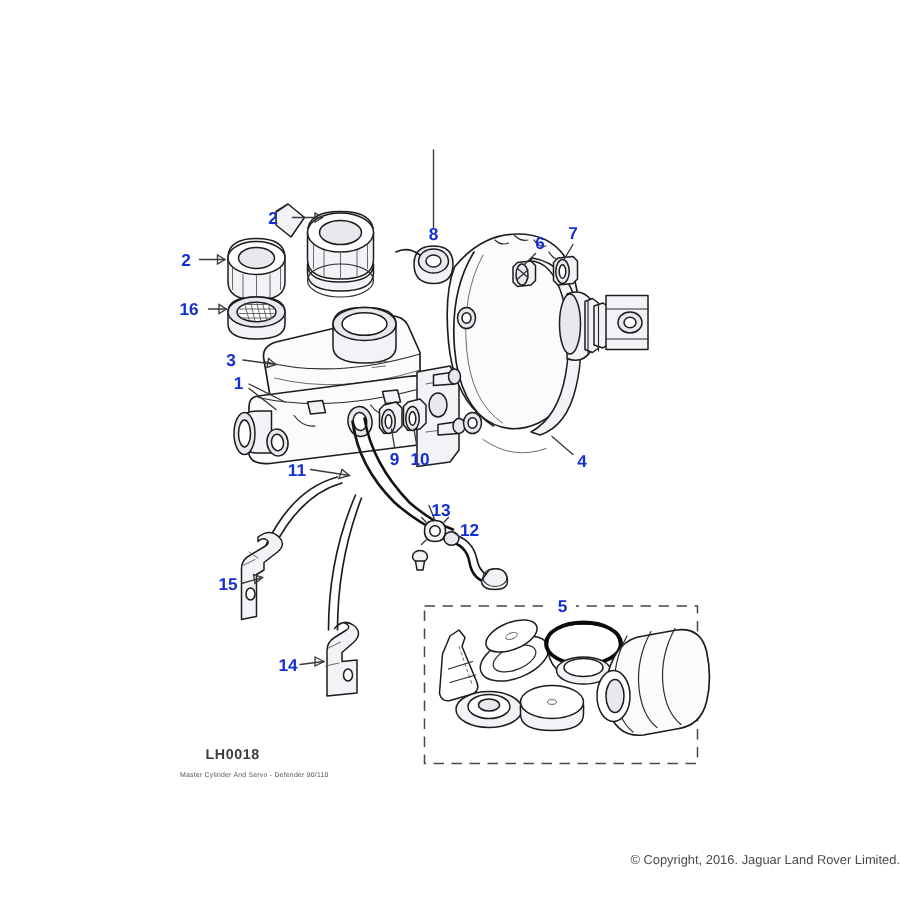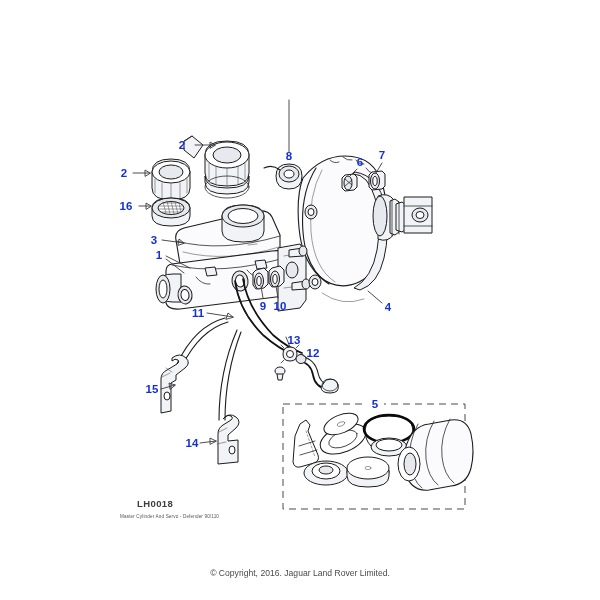--- a/index.html
+++ b/index.html
@@ -30,21 +30,21 @@
   }
   .cap-code{
     position:absolute;font-family:"Liberation Sans", sans-serif;
     font-size:9.5px;font-weight:bold;color:#3d3d3d;letter-spacing:.4px;
   }
   .cap-desc{
     position:absolute;font-family:"Liberation Sans", sans-serif;
     font-size:4.6px;color:#555;letter-spacing:.15px;white-space:nowrap;
   }
   .copyright{
-    position:absolute;width:600px;text-align:center;
+    position:absolute;width:600px;text-align:right;
     font-family:"Liberation Sans", sans-serif;
     font-size:8.6px;color:#4a4a4a;
   }
 </style>
 </head>
 <body>
 
 <div id="diagram-root">
 
   <svg class="canvas" viewBox="0 0 600 600">

